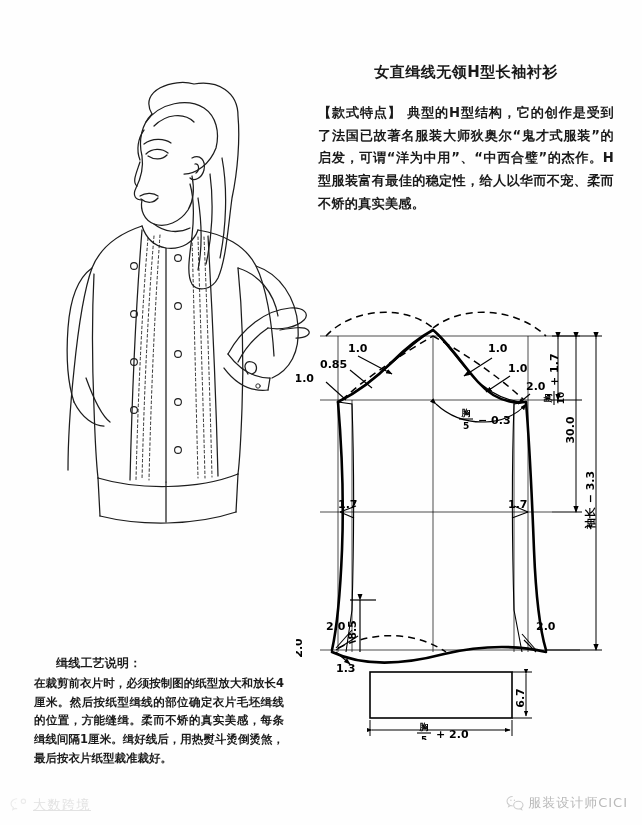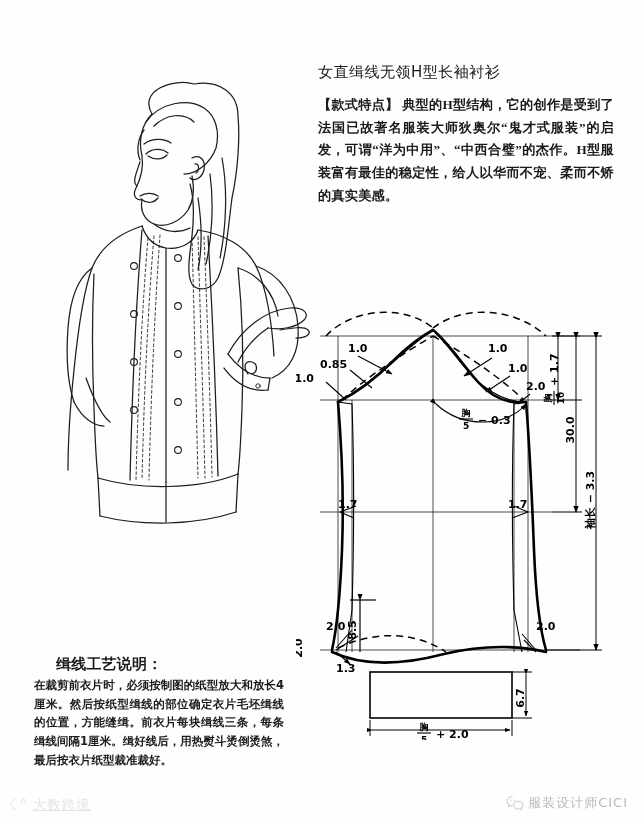--- a/index.html
+++ b/index.html
@@ -6,36 +6,36 @@
   body{
     width:642px;height:825px;position:relative;overflow:hidden;
     font-family:"DejaVu Sans","Liberation Sans",sans-serif;
     color:#1a1a1a;
   }
   .page{position:absolute;inset:0;background:#fefefe;}
 
   
   #title-block{position:absolute;left:318px;top:62px;width:296px;}
   #doc-title{
-    font-size:15px;font-weight:normal;letter-spacing:.5px;
+    font-size:15px;font-weight:bold;text-align:center;letter-spacing:.5px;
     font-family:"DejaVu Sans","Liberation Sans",sans-serif;line-height:1.4;
   }
   #intro-para{
-    margin-top:11px;font-size:13.2px;line-height:1.72;text-align:justify;
-    font-weight:bold;letter-spacing:.2px;font-family:Liberation Serif, serif;
+    margin-top:19px;font-size:13.2px;line-height:1.72;text-align:justify;
+    font-weight:bold;letter-spacing:.2px;
   }
   #intro-para .lead{font-weight:bold;}
 
   
   #illustration{position:absolute;left:42px;top:78px;width:272px;height:560px;}
   #illustration svg{display:block;width:100%;height:100%;}
 
   
   #notes-block{position:absolute;left:34px;top:655px;width:250px;}
-  #notes-title{font-size:15px;font-weight:bold;margin-left:22px;letter-spacing:.2px;}
+  #notes-title{font-size:12px;font-weight:bold;margin-left:22px;letter-spacing:.2px;}
   #notes-body{font-size:11.5px;line-height:1.62;text-align:justify;font-weight:bold;margin-top:2px;}
 
   
   #pattern-diagram{position:absolute;left:296px;top:300px;width:340px;height:440px;}
   #pattern-diagram svg{display:block;width:100%;height:100%;}
   .dimtext{font-family:"DejaVu Sans","Liberation Sans",sans-serif;font-size:11px;font-weight:bold;fill:#000;}
   .frac-num{font-family:"DejaVu Sans","Liberation Sans",sans-serif;font-size:9px;font-weight:bold;fill:#000;}
 
   
   #footer-brand{
@@ -317,21 +317,21 @@
           <line x1="-7" y1="1" x2="7" y2="1" stroke="#000" stroke-width="1.1"></line>
           <text class="frac-num" x="0" y="11" text-anchor="middle">5</text>
           <text class="dimtext" x="12" y="6" text-anchor="start">+ 2.0</text>
         </g>
       </g>
     </svg>
   </div>
 
   <div id="notes-block">
     <div id="notes-title">缉线工艺说明：</div>
-    <div id="notes-body">在裁剪前衣片时，必须按制图的纸型放大和放长4厘米。然后按纸型缉线的部位确定衣片毛坯缉线的位置，方能缝缉。前衣片每块缉线三条，每条缉线间隔1厘米。缉好线后，用热熨斗烫倒烫煞，最后按衣片纸型裁准裁好。</div>
+    <div id="notes-body">在裁剪前衣片时，必须按制图的纸型放大和放长4厘米。然后按纸型缉线的部位确定衣片毛坯缉线的位置，方能缝缉。柔而不矫的真实美感，每条缉线间隔1厘米。缉好线后，用热熨斗烫倒烫煞，最后按衣片纸型裁准裁好。</div>
   </div>
 
   <div id="footer-brand">
     <svg class="wm-ico" viewBox="0 0 24 24" fill="none" stroke="#c4c4c4" stroke-width="1.3">
       <path d="M9.2 4.2C5.4 4.2 2.4 6.7 2.4 9.8c0 1.8 1 3.4 2.6 4.4l-.7 2.1 2.4-1.2c.8.2 1.6.3 2.5.3"></path>
       <circle cx="7.1" cy="8.6" r=".85" fill="#c4c4c4" stroke="none"></circle>
       <circle cx="11.3" cy="8.6" r=".85" fill="#c4c4c4" stroke="none"></circle>
       <path d="M21.6 14.5c0-2.6-2.5-4.7-5.6-4.7s-5.6 2.1-5.6 4.7 2.5 4.7 5.6 4.7c.7 0 1.4-.1 2-.3l2 1-.6-1.7c1.3-.9 2.2-2.2 2.2-3.7z"></path>
     </svg>
     <span>服装设计师CICI</span>

